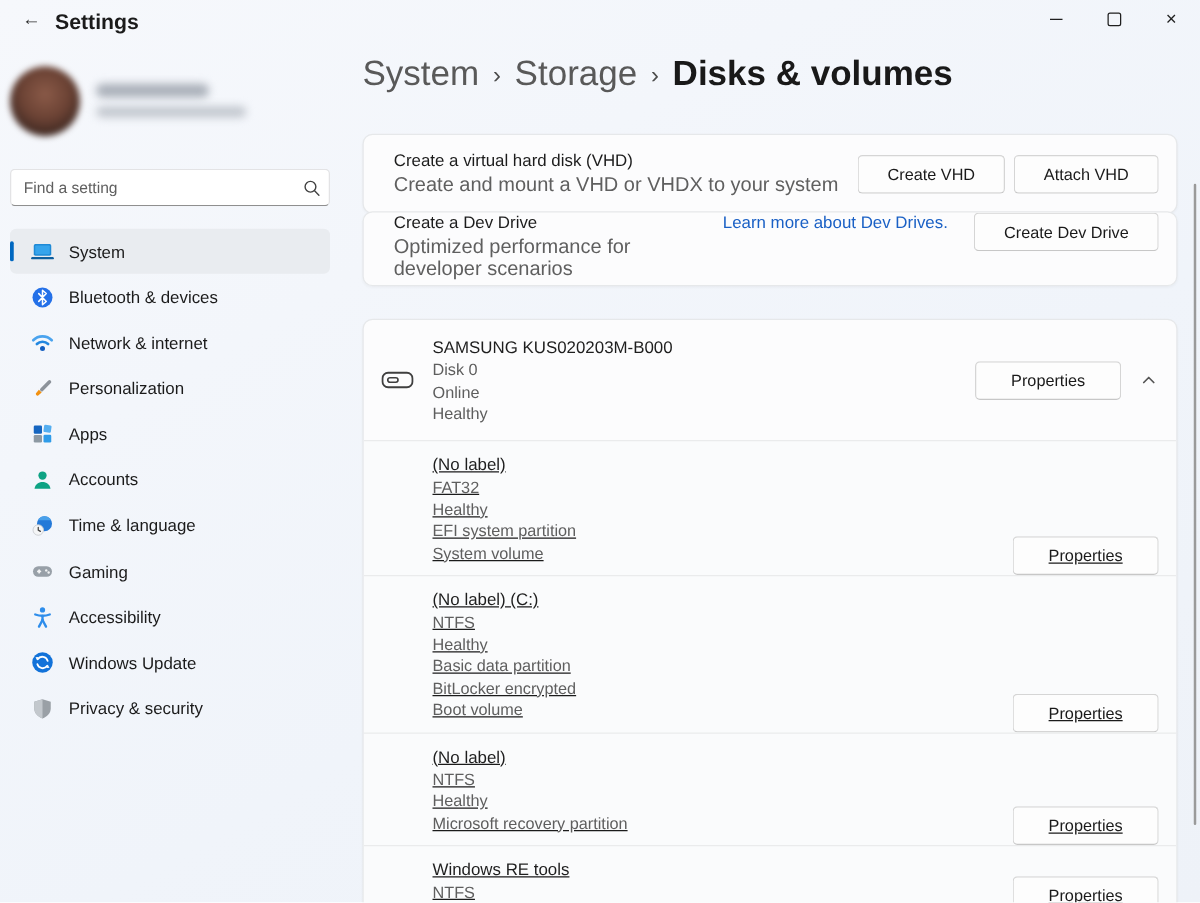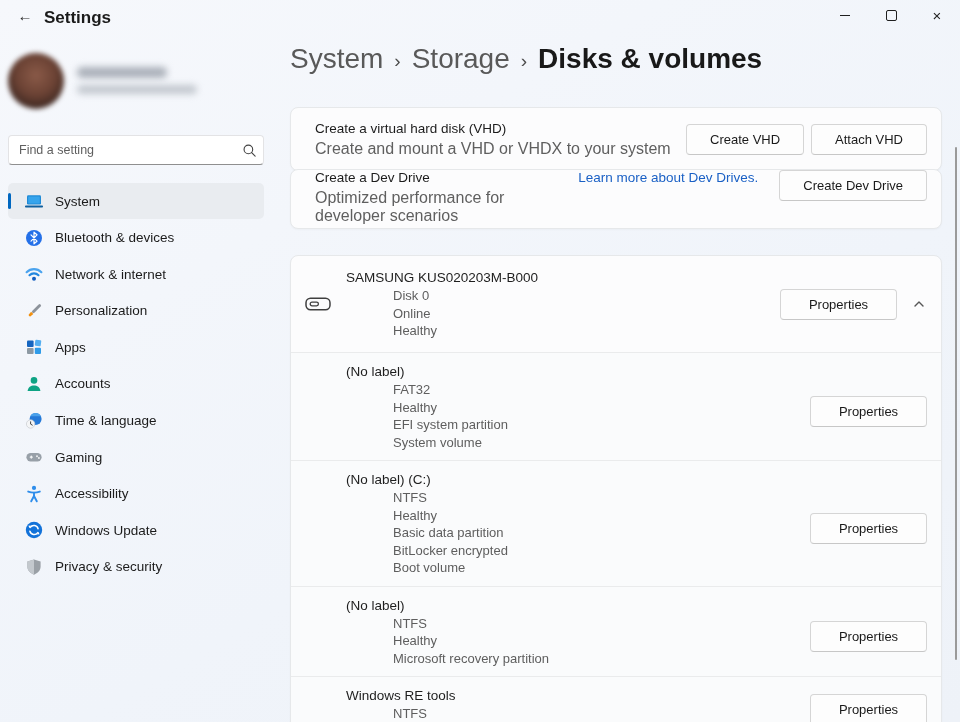--- a/index.html
+++ b/index.html
@@ -61,26 +61,26 @@
        align-items:center;justify-content:center;box-sizing:border-box;}
   .btn-row{display:flex;gap:7px;}
   .btn-wide{padding:0 23px;}
   .dev-link{font-size:13.5px;color:#1a60c5;margin-right:21px;white-space:nowrap;}
 
   .card-disk{top:225px;height:520px;padding:0;overflow:hidden;}
   .disk-header{display:flex;padding:0 14px 0 14px;min-height:96px;box-sizing:border-box;}
   .disk-ic{width:26px;margin-right:15px;flex:0 0 26px;display:flex;align-items:center;}
   .entry-text{flex:1;min-width:0;padding:13px 0 12px 0;}
   .entry-name{font-size:13.5px;color:#1e1e1e;line-height:18px;}
-  .entry-line{font-size:13px;color:#5e5e5e;line-height:17.5px;margin-left:47px;}
+  .entry-line{font-size:13px;color:#5e5e5e;line-height:17.5px;}
   .btn-properties{width:117px;}
   .chevron{width:17px;height:17px;margin-left:13px;display:flex;align-items:center;justify-content:center;}
 
-  .vol-row{border-top:1px solid #eaebec;background:#fafbfc;display:flex;align-items:center;
-           padding:0 14px 0 55px;}
+  .vol-row{border-top:1px solid #eaebec;background:#fafbfc;display:flex;align-items:flex-end;
+           padding:0 14px 0 55px;text-decoration:underline;}
   .vol-row .entry-text{padding:10px 0 9px 0;}
   .vol-row .btn-properties{margin-top:10px;}
   .disk-header .right{display:flex;align-items:center;}
 
   
   .scroll-thumb{position:absolute;right:3px;top:147px;width:2px;height:513px;background:#9a9a9a;border-radius:1px;}
 </style>
 </head>
 <body>
 

